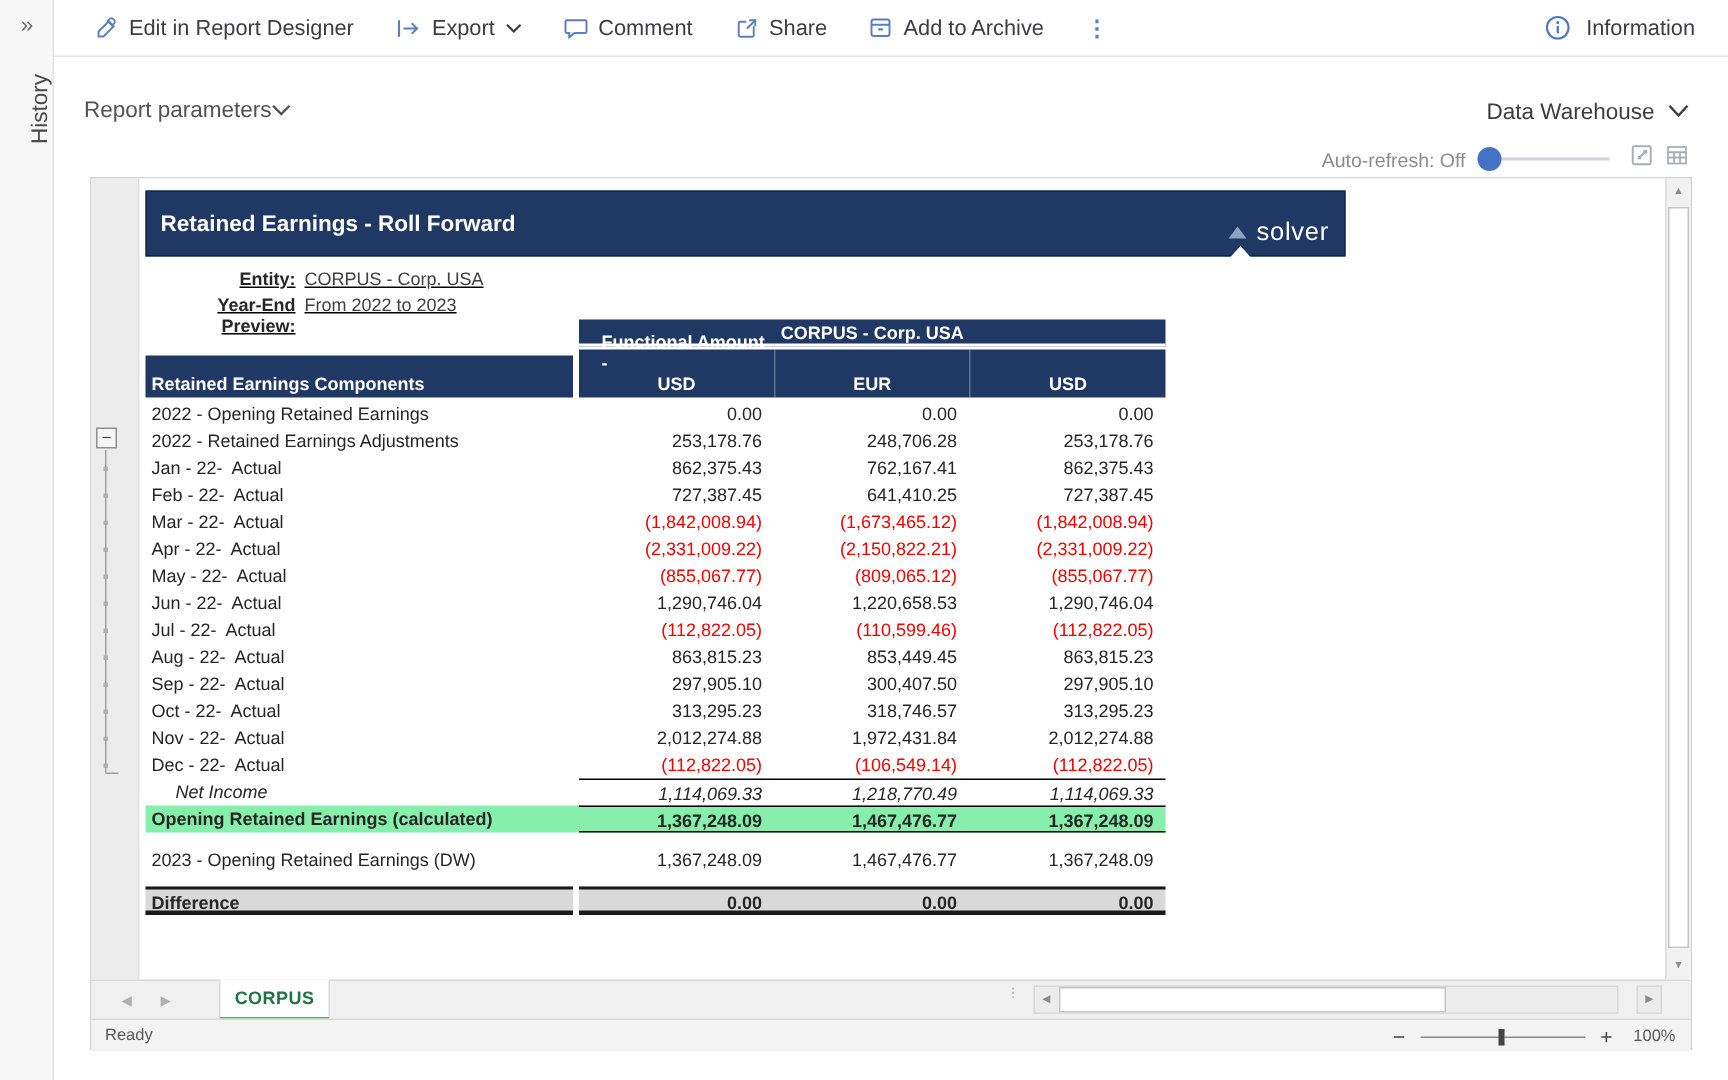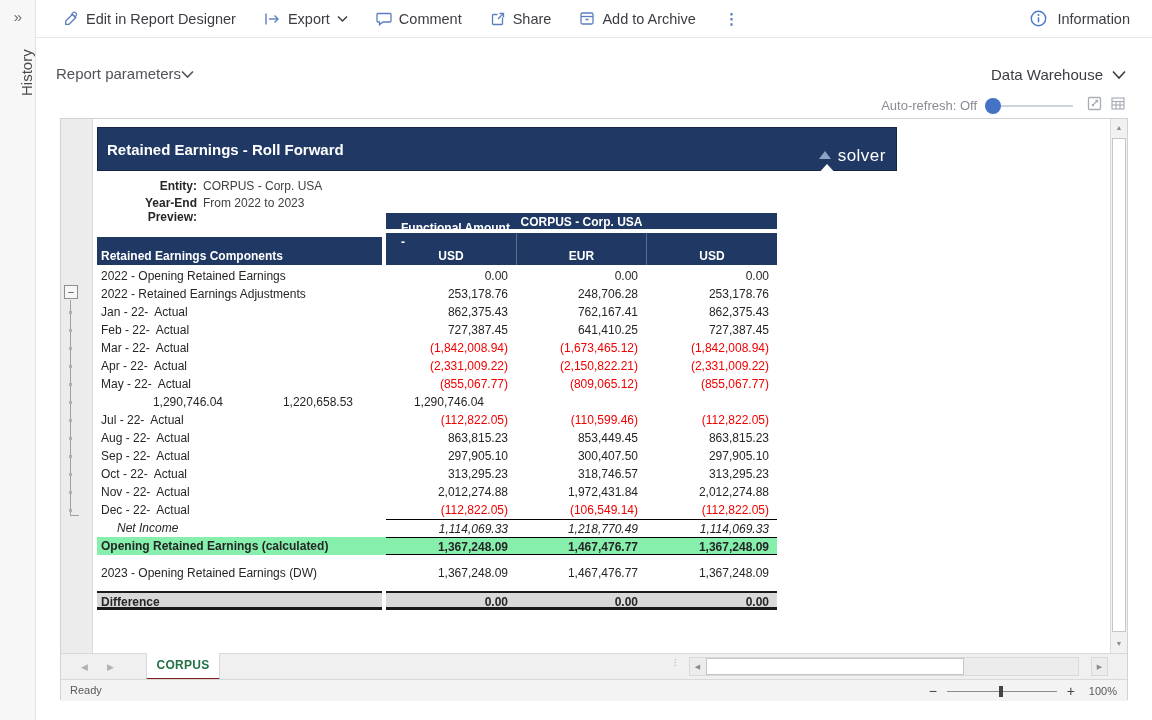--- a/index.html
+++ b/index.html
@@ -39,21 +39,21 @@
   .paper { position:absolute; left:32px; top:0; width:1017px; height:534px; background:#fff; overflow:hidden; }
   .report { position:absolute; left:4px; top:8px; width:680px; }
 
   .title-band { position:absolute; left:0; top:0; width:800px; height:44px; background:#1f3864; border:1px solid #142547; color:#fff; display:flex; align-items:center; }
   .title-band .t { font-size:15px; font-weight:bold; padding-left:9px; }
   .logo { position:absolute; right:10px; bottom:5px; text-align:center; }
   .logo .tri { width:0; height:0; border-left:11px solid transparent; border-right:11px solid transparent; border-bottom:12px solid #fff; margin:0 auto 0 auto; position:relative; }
   .logo .tri:after { content:""; position:absolute; left:-8px; top:4px; width:0; height:0; border-left:6px solid transparent; border-right:6px solid transparent; border-bottom:8px solid #8ea3c4; }
   .logo .txt { font-size:17px; color:#fff; line-height:15px; letter-spacing:.5px; }
 
-  .meta-row { position:absolute; left:0; width:420px; height:17px; display:flex; font-size:12px; }
+  .meta-row { position:absolute; left:0; width:420px; height:17px; display:flex; font-size:12px;text-decoration:underline; }
   .meta-row .ml { width:100px; text-align:right; font-weight:bold; color:#262626; }
   .meta-row .mv { padding-left:6px; color:#404040; }
 
   .grp-hdr { position:absolute; left:289px; top:86px; width:391px; height:18px; background:#1f3864; color:#fff; font-size:12px; font-weight:bold; text-align:center; line-height:18px; border-bottom:2px solid #fff; }
   .lbl-hdr { position:absolute; left:0; top:110px; width:285px; height:28px; background:#1f3864; color:#fff; font-size:12px; font-weight:bold; display:flex; align-items:flex-end; padding:0 0 2px 4px; }
   .val-hdrs { position:absolute; left:289px; top:106px; width:391px; height:32px; background:#1f3864; display:flex; color:#fff; font-size:12px; font-weight:bold; }
   .vh { height:32px; display:flex; flex-direction:column; justify-content:flex-end; padding-bottom:2px; }
   .vh1 { width:130px; }
   .vh2 { width:130px; border-left:1px solid rgba(255,255,255,.28); }
   .vh3 { width:131px; border-left:1px solid rgba(255,255,255,.28); }
@@ -77,21 +77,21 @@
   .trow.diff .label, .trow.diff .val { background:#d9d9d9; border-top:2px solid #1a1a1a; border-bottom:3px solid #1a1a1a; }
 
   
   .vscroll { position:absolute; right:0; top:0; width:17px; height:534px; background:#f1f1f1; border-left:1px solid #dcdcdc; }
   .vscroll .btn { position:absolute; left:0; width:16px; height:16px; color:#8c8c8c; font-size:7px; text-align:center; line-height:16px; cursor:pointer; }
   .vscroll .thumb { position:absolute; left:1px; top:19px; width:14px; height:494px; background:#fff; border:1px solid #c6c6c6; cursor:pointer; }
 
   
   .tabbar { position:absolute; left:0; top:534px; width:1066px; height:26px; background:#f0f0f0; border-top:1px solid #d9d9d9; }
   .tabbar .nav { position:absolute; top:0; height:26px; line-height:26px; color:#b1b1b1; font-size:9px; cursor:pointer; }
-  .tab { position:absolute; left:85px; top:-1px; width:74px; height:27px; background:#fff; border:1px solid #d9d9d9; border-top:none; border-bottom:2px solid #7f1d1d; color:#217346; font-weight:bold; font-size:12px; text-align:center; line-height:24px; cursor:pointer; letter-spacing:.3px; }
+  .tab { position:absolute; left:85px; top:-1px; width:74px; height:27px; background:#fff; border:1px solid #d9d9d9; border-top:none; border-bottom:2px solid #22c55e; color:#217346; font-weight:bold; font-size:12px; text-align:center; line-height:24px; cursor:pointer; letter-spacing:.3px; }
   .hsep { position:absolute; left:613px; top:5px; color:#b9b9b9; font-size:10px; line-height:8px; cursor:col-resize; }
   .hscroll { position:absolute; left:628px; top:3px; width:390px; height:19px; background:#ececec; border:1px solid #d9d9d9; }
   .hscroll .btn { position:absolute; top:0; width:15px; height:17px; color:#8c8c8c; font-size:7px; text-align:center; line-height:17px; cursor:pointer; }
   .hscroll .thumb { position:absolute; left:16px; top:0; width:258px; height:17px; background:#fff; border:1px solid #c6c6c6; cursor:pointer; }
   .hbtn-right { position:absolute; left:1030px; top:3px; width:17px; height:19px; background:#ececec; border:1px solid #d9d9d9; color:#8c8c8c; font-size:7px; text-align:center; line-height:17px; cursor:pointer; }
 
   
   .statusbar { position:absolute; left:0; top:560px; width:1066px; height:22px; background:#f3f3f3; border-top:1px solid #d9d9d9; font-size:11px; color:#595959; }
   .statusbar .ready { position:absolute; left:9px; top:4px; }
   .zoomctl { position:absolute; right:10px; top:0; height:22px; display:flex; align-items:center; gap:10px; }
@@ -316,20 +316,21 @@
             <div class="tcell val neg">(2,331,009.22)</div>
           </div>
           <div class="trow month">
             <div class="tcell label">May - 22-  Actual</div>
             <div class="tcell gap"></div>
             <div class="tcell val neg">(855,067.77)</div>
             <div class="tcell val neg">(809,065.12)</div>
             <div class="tcell val neg">(855,067.77)</div>
           </div>
           <div class="trow month">
+            <div class="tcell label">Jun - 22-  Actual</div>
             <div class="tcell gap"></div>
             <div class="tcell val">1,290,746.04</div>
             <div class="tcell val">1,220,658.53</div>
             <div class="tcell val">1,290,746.04</div>
           </div>
           <div class="trow month">
             <div class="tcell label">Jul - 22-  Actual</div>
             <div class="tcell gap"></div>
             <div class="tcell val neg">(112,822.05)</div>
             <div class="tcell val neg">(110,599.46)</div>

